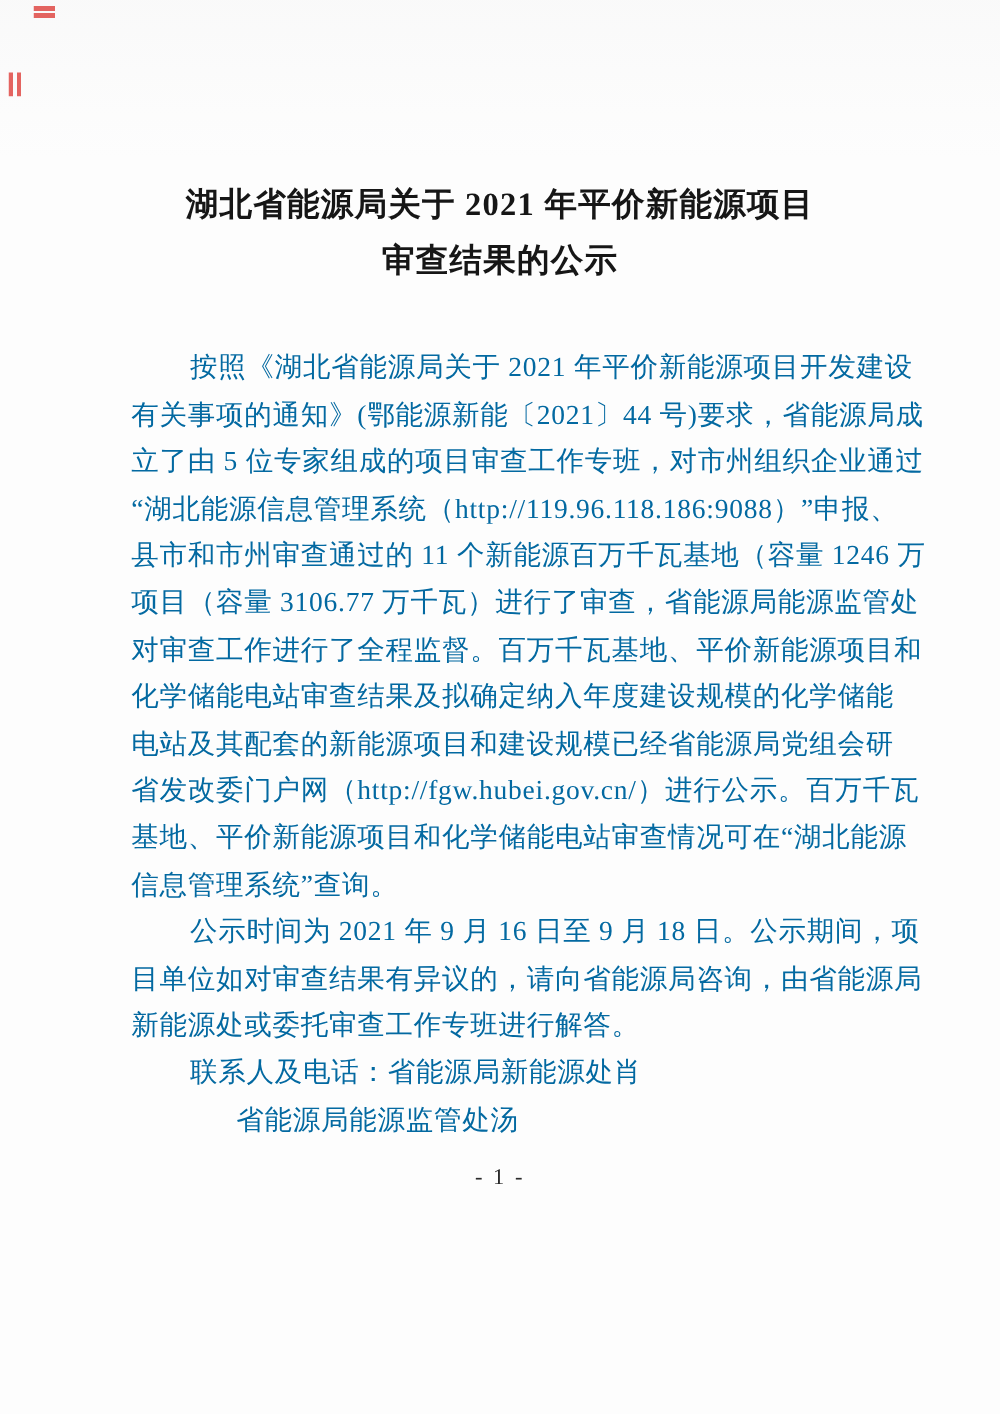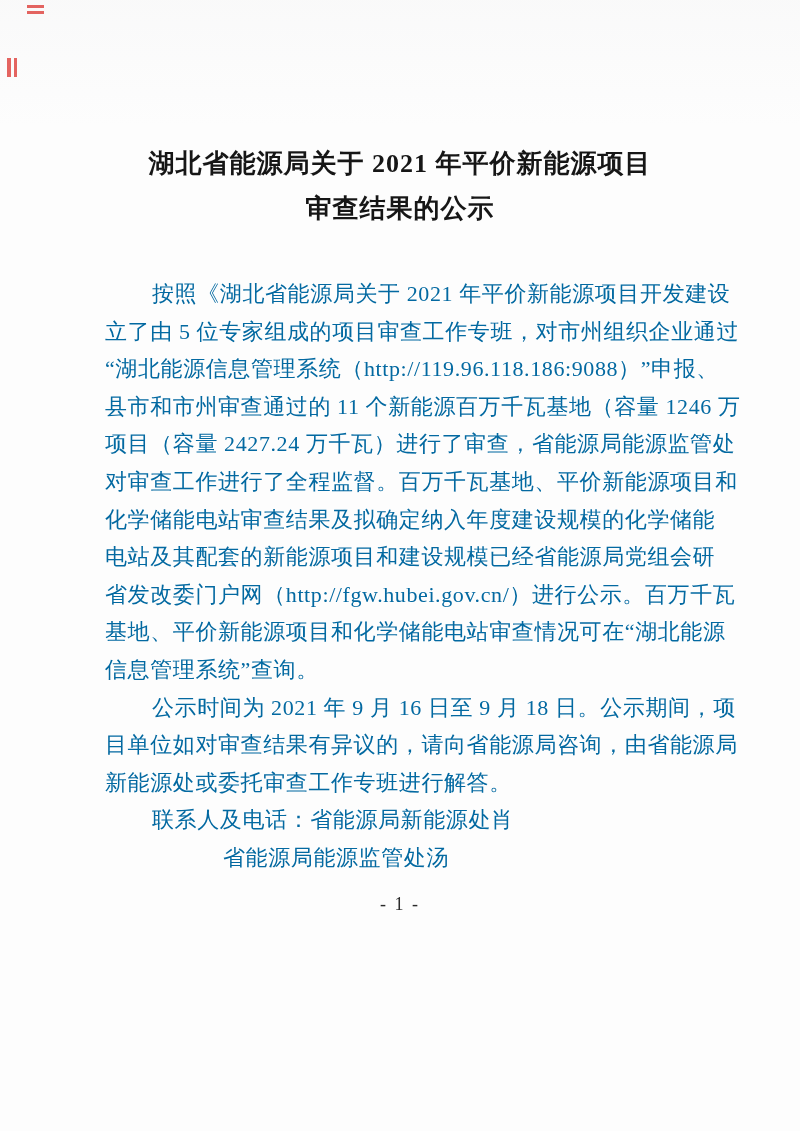--- a/index.html
+++ b/index.html
@@ -51,21 +51,21 @@
   .doc-body {
     margin: 44px 0 0 105px;
     width: 640px;
     font-size: 22px;
     line-height: 37.6px;
     letter-spacing: 0.6px;
     color: #0369a1;
   }
   .line { white-space: nowrap; }
   .indent { text-indent: 47px; }
-  .contact2 { margin-left: 118px; }
+  .contact2 { margin-left: 84px; }
   .footer {
     margin-top: 17px;
     text-align: center;
     font-size: 18px;
     letter-spacing: 2px;
     color: #2b2b2b;
   }
 </style>
 </head>
 <body>
@@ -75,24 +75,25 @@
   <div class="red-mark mark-a"></div>
   <div class="red-mark mark-b"></div>
 
   <h1 class="title">
     <div>湖北省能源局关于 2021 年平价新能源项目</div>
     <div>审查结果的公示</div>
   </h1>
 
   <div class="doc-body">
       <div class="line indent">按照《湖北省能源局关于 2021 年平价新能源项目开发建设</div>
+      <div class="line">有关事项的通知》(鄂能源新能〔2021〕44 号)要求，省能源局成</div>
       <div class="line">立了由 5 位专家组成的项目审查工作专班，对市州组织企业通过</div>
       <div class="line">“湖北能源信息管理系统（http://119.96.118.186:9088）”申报、</div>
       <div class="line">县市和市州审查通过的 11 个新能源百万千瓦基地（容量 1246 万</div>
-      <div class="line">项目（容量 2427.24 万千瓦）进行了审查，省能源局能源监管处</div>
+      <div class="line">项目（容量 3106.77 万千瓦）进行了审查，省能源局能源监管处</div>
       <div class="line">对审查工作进行了全程监督。百万千瓦基地、平价新能源项目和</div>
       <div class="line">化学储能电站审查结果及拟确定纳入年度建设规模的化学储能</div>
       <div class="line">电站及其配套的新能源项目和建设规模已经省能源局党组会研</div>
       <div class="line">省发改委门户网（http://fgw.hubei.gov.cn/）进行公示。百万千瓦</div>
       <div class="line">基地、平价新能源项目和化学储能电站审查情况可在“湖北能源</div>
       <div class="line">信息管理系统”查询。</div>
       <div class="line indent">公示时间为 2021 年 9 月 16 日至 9 月 18 日。公示期间，项</div>
       <div class="line">目单位如对审查结果有异议的，请向省能源局咨询，由省能源局</div>
       <div class="line">新能源处或委托审查工作专班进行解答。</div>
       <div class="line indent">联系人及电话：省能源局新能源处肖</div>

